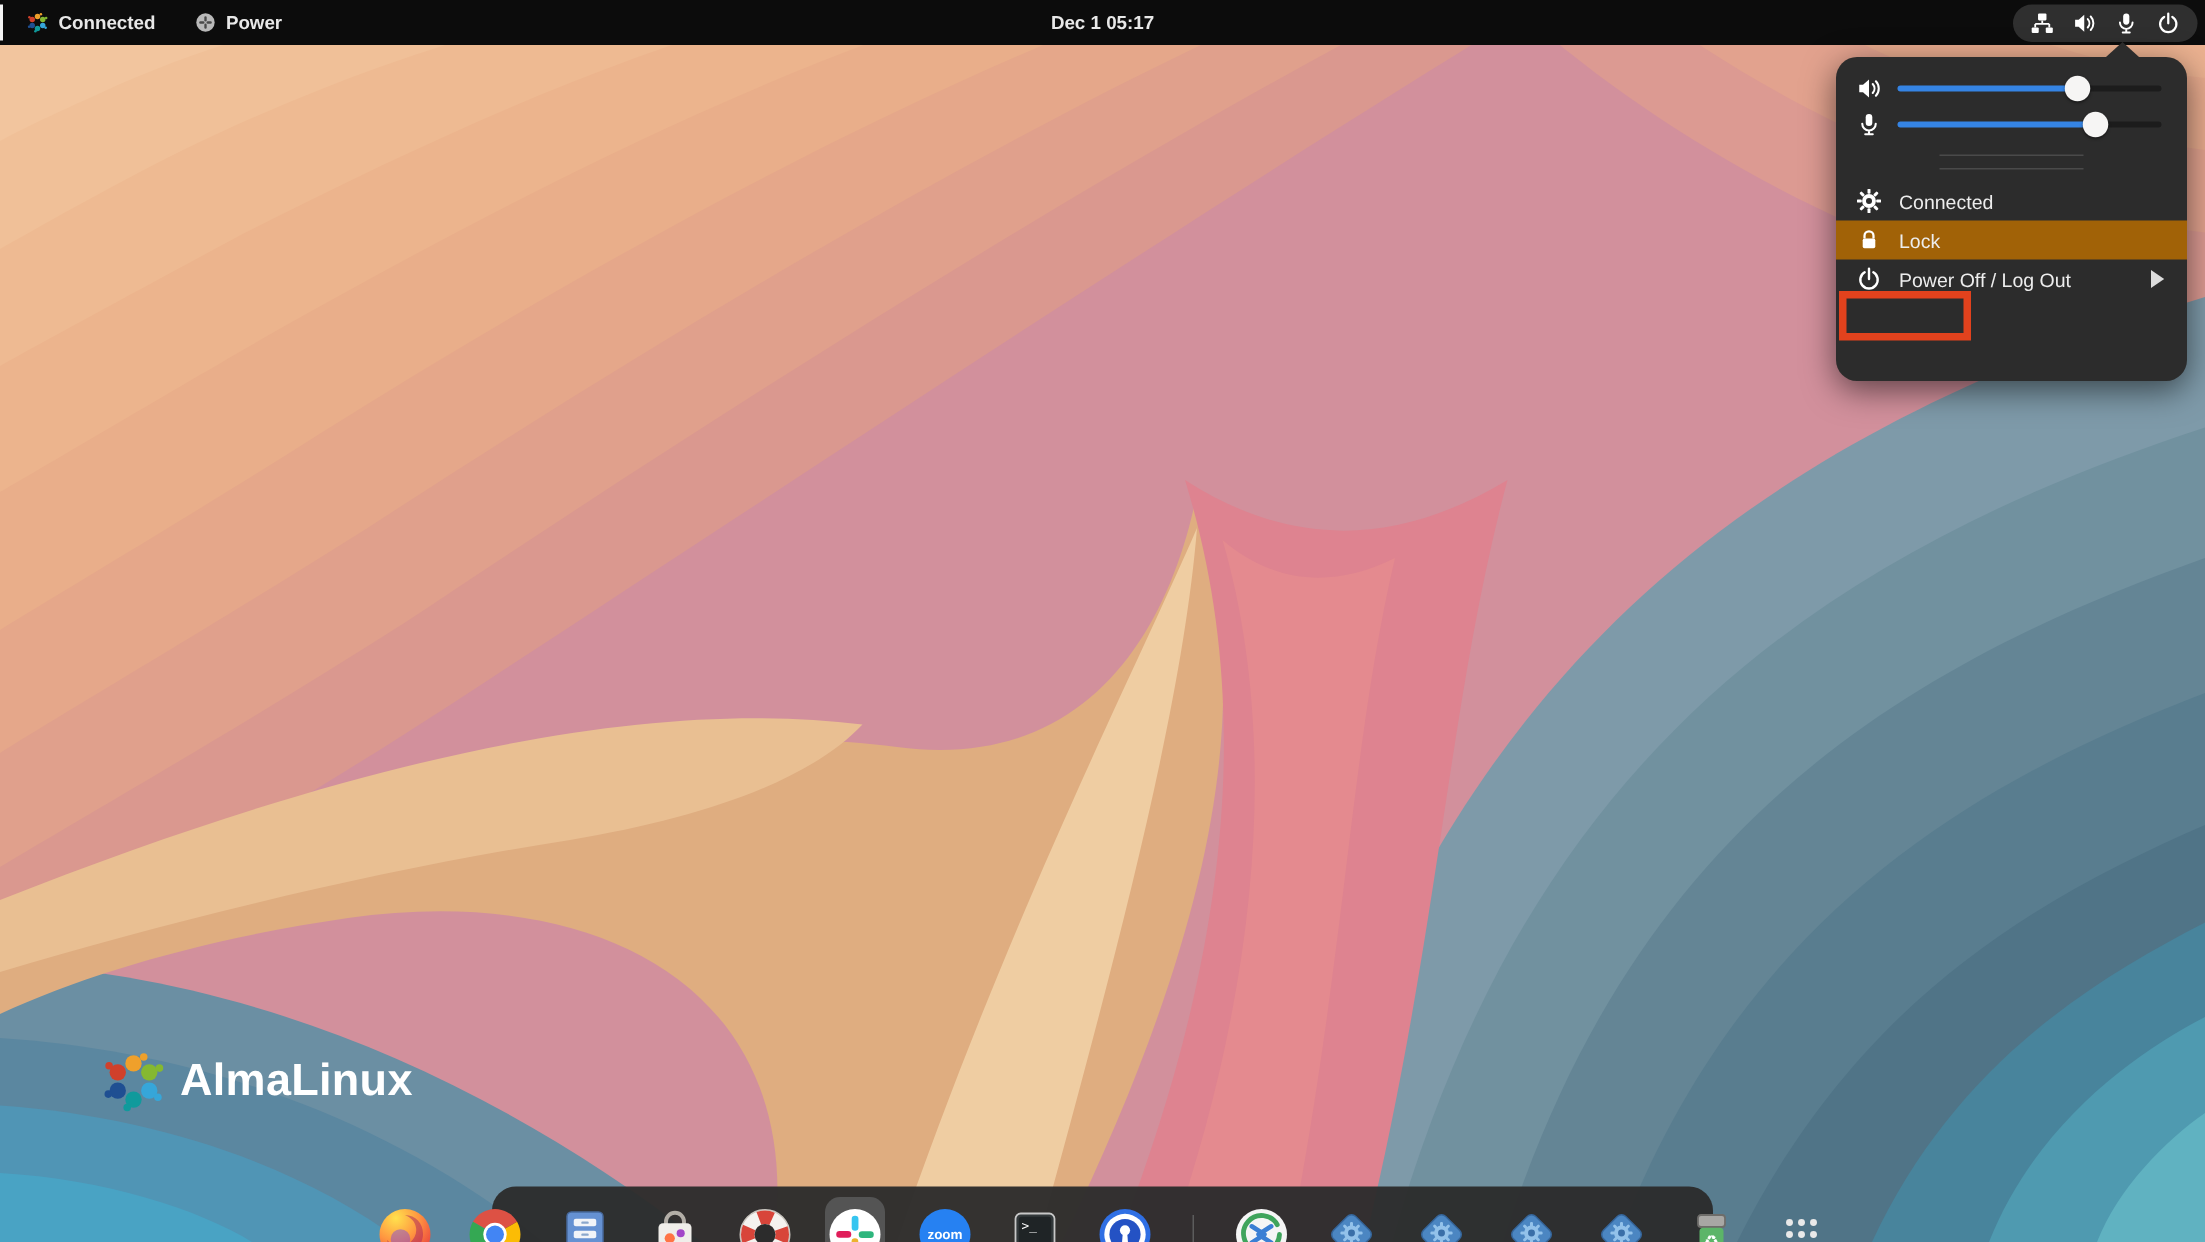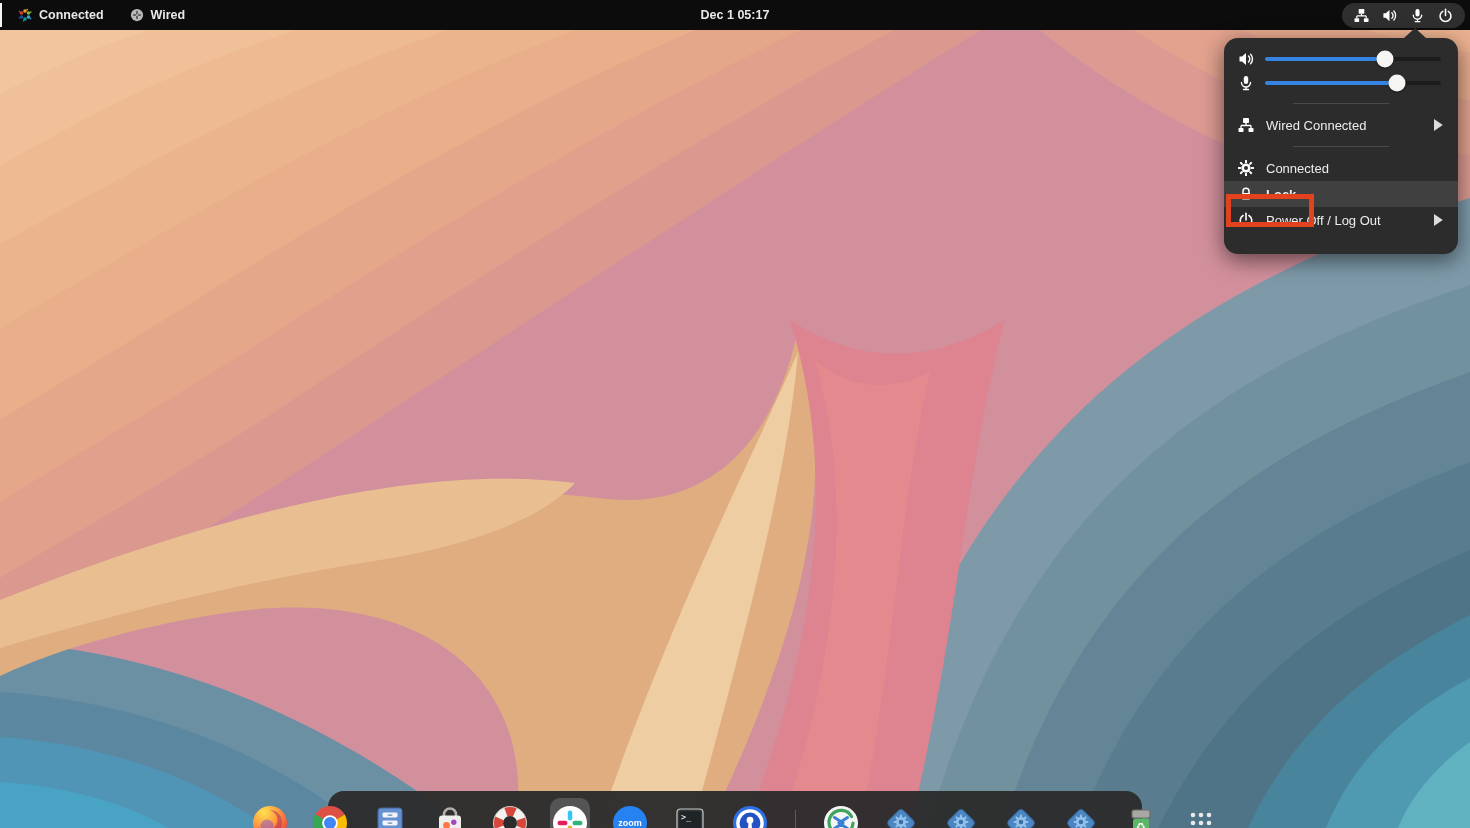--- a/index.html
+++ b/index.html
@@ -37,21 +37,21 @@
     border-bottom:10px solid var(--menu-bg);}
   .srow{display:flex;align-items:center;height:24px;padding:0 17px 0 14px;gap:11px;}
   .srow svg{width:16px;height:16px;flex:0 0 auto;}
   .track{position:relative;flex:1;height:4px;border-radius:2px;
     background:linear-gradient(to right,var(--accent) var(--val,50%),#1c1c1c var(--val,50%));}
   .knob{position:absolute;top:50%;left:var(--val,50%);width:17px;height:17px;border-radius:50%;
     background:#f6f5f4;transform:translate(-50%,-50%);box-shadow:0 1px 2px rgba(0,0,0,.5);}
   .msep{width:96px;height:1px;background:#4a4a4a;margin:8px auto;}
   .mrow{position:relative;display:flex;align-items:center;height:26px;padding:0 12px 0 14px;
     gap:12px;font-size:13px;color:#ededed;}
-  .mrow.hl{background:#404040;font-weight:bold;}
+  .mrow.hl{background:#a16207;}
   .mrow svg{width:16px;height:16px;flex:0 0 auto;}
   .mrow .lbl{flex:1;white-space:nowrap;}
   .chev{width:10px;height:10px;flex:0 0 auto;}
   #annot-box{position:absolute;left:2px;top:156px;width:88px;height:33px;
     border:5px solid var(--annot);z-index:45;pointer-events:none;}
 
   
   #dock{position:absolute;left:328px;top:791px;width:814px;height:57px;
     background:rgba(44,44,44,.96);border-radius:16px;display:flex;align-items:flex-end;
     justify-content:center;gap:20px;padding:0 8px;z-index:20;}
@@ -190,41 +190,47 @@
     <path d="M0,782 C70,786 132,806 168,828 L0,828 Z" fill="#49a3c4"></path>
 
     <path d="M0,636 C250,528 450,478 598,498 C718,514 775,430 796,338 C836,452 818,602 708,828 L516,828 C538,660 400,588 232,612 C142,625 60,648 0,676 Z" fill="#dfad80"></path>
     <path d="M0,600 C240,505 430,465 575,483 C540,520 470,545 380,560 C250,580 110,615 0,648 Z" fill="#e9bf92"></path>
     <path d="M598,828 L692,828 C742,645 788,475 798,352 C758,445 672,612 598,828 Z" fill="#efcda2"></path>
 
     <path d="M790,320 C830,450 830,610 745,828 L910,828 C960,620 965,470 1005,320 C930,365 860,365 790,320 Z" fill="#de8390"></path>
     <path d="M815,360 C850,480 845,640 780,828 L860,828 C898,630 900,500 930,372 C890,392 850,390 815,360 Z" fill="#e48a8f"></path>
   </svg>
 
+  <div id="alma-logo">
+    <svg viewBox="0 0 40 40">
+        <use href="#i-alma"></use>
+      </svg>
+    <span>AlmaLinux</span>
+  </div>
 
   <div id="topbar">
     <div id="edge-marker"></div>
     <div class="tb-left">
       <div class="tb-item">
         <svg width="14" height="14" viewBox="0 0 40 40">
             <use href="#i-alma"></use>
           </svg>
         <span>Connected</span>
       </div>
       <div class="tb-item">
         <svg width="14" height="14" viewBox="0 0 16 16">
           <circle cx="8" cy="8" r="7" fill="#b9b9b9"></circle>
           <g fill="#4a4a4a">
             <rect x="7.1" y="3.2" width="1.8" height="4" rx="0.9"></rect>
             <rect x="8.8" y="7.1" width="4" height="1.8" rx="0.9"></rect>
             <rect x="7.1" y="8.8" width="1.8" height="4" rx="0.9"></rect>
             <rect x="3.2" y="7.1" width="4" height="1.8" rx="0.9"></rect>
           </g>
         </svg>
-        <span>Wired</span>
+        <span>Power</span>
       </div>
     </div>
     <div class="tb-center">
       <span>Dec 1 05:17</span>
     </div>
     <div class="tb-right">
       <div class="tray-pill">
         <svg viewBox="0 0 16 16">
             <use href="#i-network"></use>
           </svg>
@@ -256,29 +262,20 @@
       <svg viewBox="0 0 16 16">
           <use href="#i-mic"></use>
         </svg>
       <div class="track" style="--val: 75%;">
         <div class="knob"></div>
       </div>
     </div>
 
     <div class="msep"></div>
 
-    <div class="mrow">
-      <svg viewBox="0 0 16 16">
-          <use href="#i-network"></use>
-        </svg>
-      <span class="lbl">Wired Connected</span>
-      <svg class="chev" viewBox="0 0 10 10">
-          <use href="#i-chevron"></use>
-        </svg>
-    </div>
 
     <div class="msep"></div>
 
     <div class="mrow">
       <svg viewBox="0 0 16 16">
           <use href="#i-gear"></use>
         </svg>
       <span class="lbl">Connected</span>
     </div>
     <div class="mrow hl">

